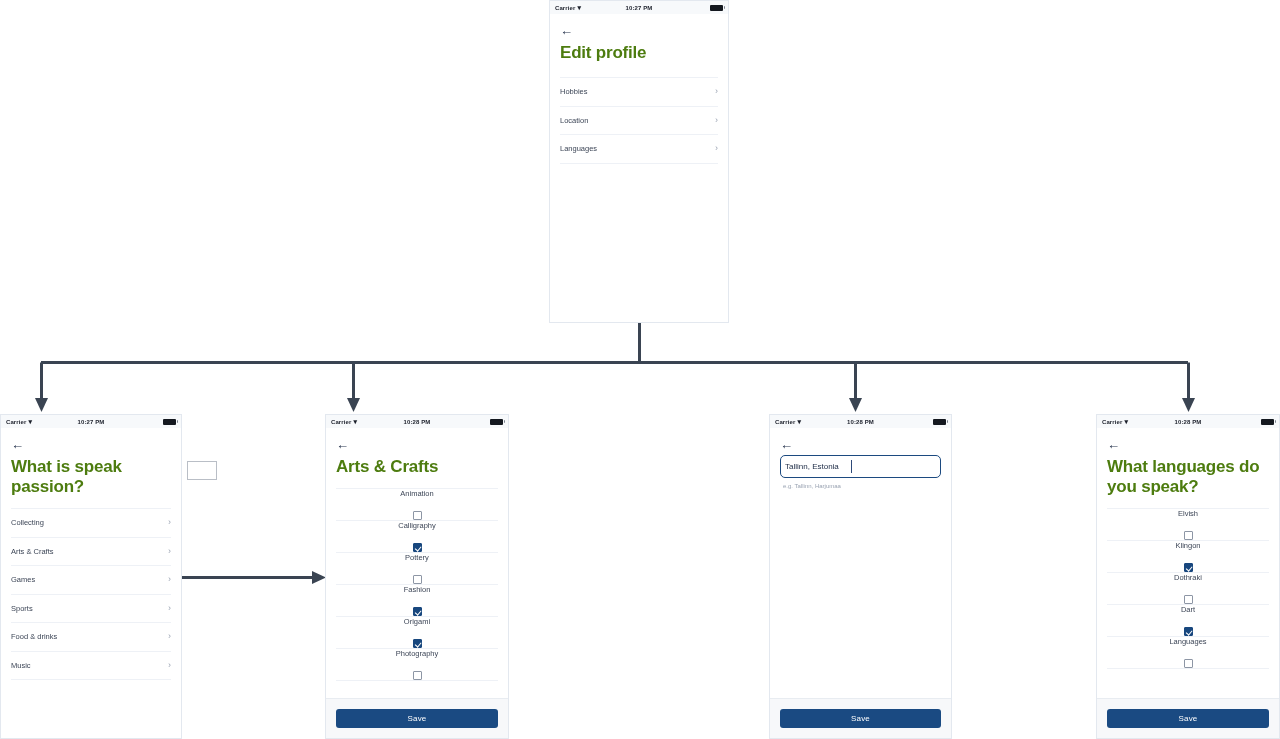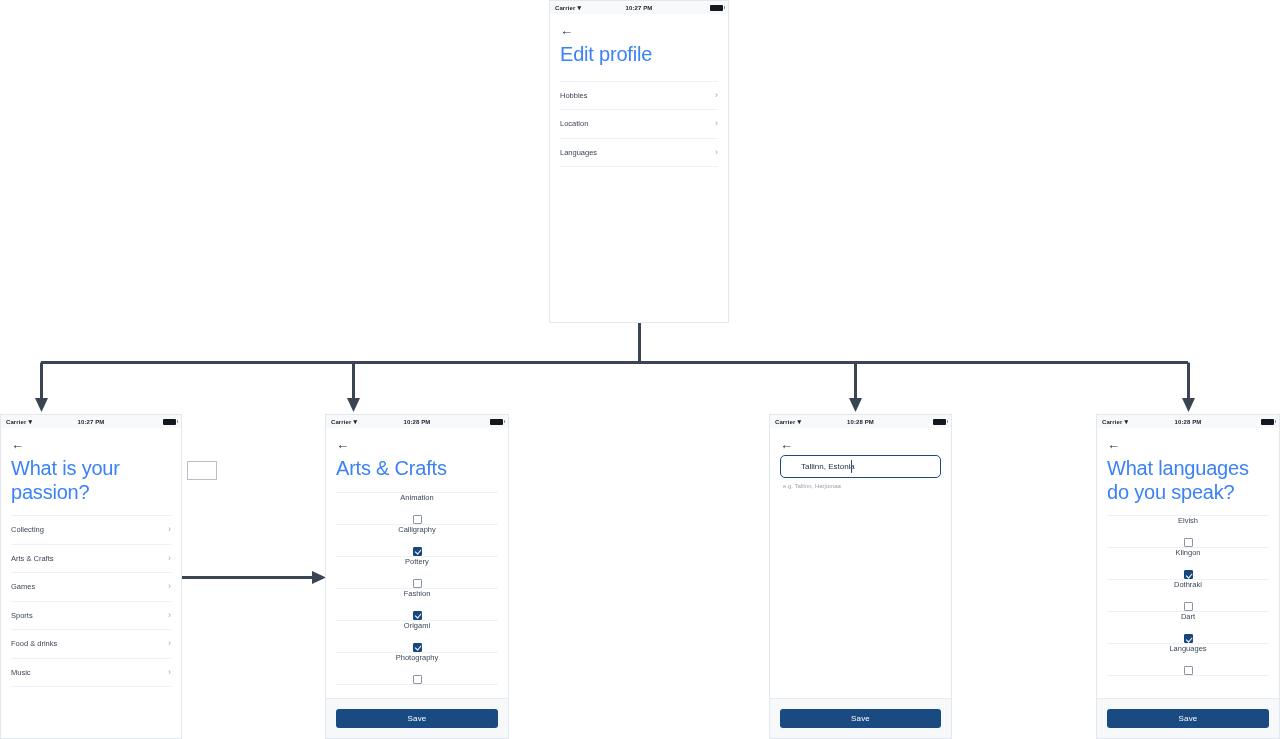--- a/index.html
+++ b/index.html
@@ -118,24 +118,24 @@
     padding: 7px 10px 2px 10px;
   }
   .back-arrow {
     display: inline-block;
     font-size: 13px;
     line-height: 13px;
     color: #23304a;
   }
 
   .screen-title {
-    font-size: 20px;
+    font-size: 17px;
     line-height: 1.18;
-    font-weight: 400;
-    color: #3b82f6;
+    font-weight: 700;
+    color: #4d7c0f;
     padding: 2px 10px 11px 10px;
     letter-spacing: -0.2px;
   }
   .phone-top .screen-title { padding-bottom: 14px; }
 
   
   .list {
     padding: 0 10px;
   }
   .row {
@@ -188,21 +188,21 @@
   .field-wrap { padding: 0 10px; }
   .text-input {
     width: 100%;
     box-sizing: border-box;
     height: 23px;
     border: 1.3px solid #1c4a80;
     border-radius: 5px;
     font-family: "Liberation Sans", sans-serif;
     font-size: 8px;
     color: #22304a;
-    padding: 0 20px;
+    padding: 0 4px;
     outline: none;
     background: #ffffff;
   }
   .input-row {
     position: relative;
     display: flex;
     align-items: center;
   }
   .caret {
     position: absolute;
@@ -302,21 +302,21 @@
       <span>Carrier</span>
       <span class="wifi-glyph">▾</span>
     </span>
     <span class="status-time">10:27 PM</span>
     <span class="battery"></span>
   </div>
   <div class="screen">
     <div class="back-row">
       <span class="back-arrow">←</span>
     </div>
-    <div class="screen-title">What is your passion?</div>
+    <div class="screen-title">What is speak passion?</div>
     <div class="list">
       <div class="row">
         <span class="row-label">Collecting</span>
         <span class="chevron">›</span>
       </div>
       <div class="row">
         <span class="row-label">Arts &amp; Crafts</span>
         <span class="chevron">›</span>
       </div>
       <div class="row">

